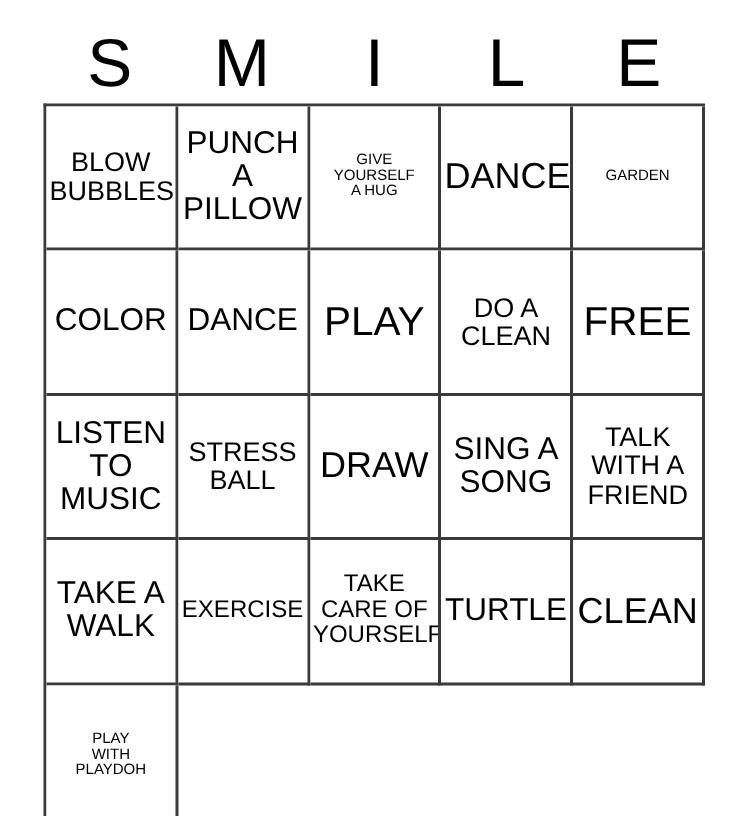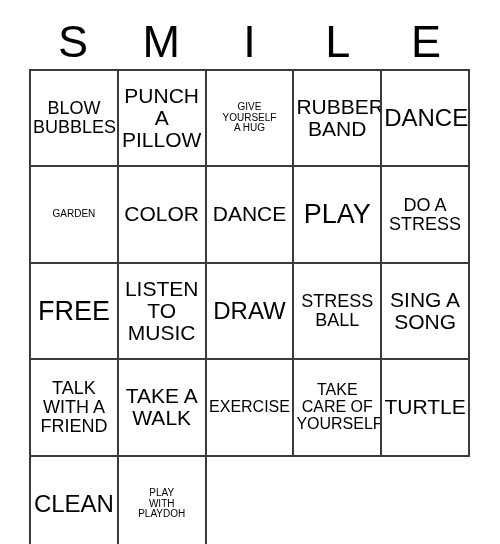--- a/index.html
+++ b/index.html
@@ -109,57 +109,53 @@
       <div class="bingo-cell fs-lg">
         <span class="cell-text">PUNCH
 A
 PILLOW</span>
       </div>
       <div class="bingo-cell fs-sm">
         <span class="cell-text">GIVE
 YOURSELF
 A HUG</span>
       </div>
-      <div class="bingo-cell fs-lg">
-        <span class="cell-text">RUBBER
-BAND</span>
-      </div>
       <div class="bingo-cell fs-xl">
         <span class="cell-text">DANCE</span>
       </div>
       <div class="bingo-cell fs-sm">
         <span class="cell-text">GARDEN</span>
       </div>
       <div class="bingo-cell fs-lg">
         <span class="cell-text">COLOR</span>
       </div>
       <div class="bingo-cell fs-lg">
         <span class="cell-text">DANCE</span>
       </div>
       <div class="bingo-cell fs-xxl">
         <span class="cell-text">PLAY</span>
       </div>
       <div class="bingo-cell fs-md">
         <span class="cell-text">DO A
-STRESS</span>
+CLEAN</span>
       </div>
       <div class="bingo-cell fs-xxl">
         <span class="cell-text">FREE</span>
       </div>
       <div class="bingo-cell fs-lg">
         <span class="cell-text">LISTEN
 TO
 MUSIC</span>
       </div>
-      <div class="bingo-cell fs-xl">
-        <span class="cell-text">DRAW</span>
-      </div>
       <div class="bingo-cell fs-md">
         <span class="cell-text">STRESS
 BALL</span>
+      </div>
+      <div class="bingo-cell fs-xl">
+        <span class="cell-text">DRAW</span>
       </div>
       <div class="bingo-cell fs-lg">
         <span class="cell-text">SING A
 SONG</span>
       </div>
       <div class="bingo-cell fs-md">
         <span class="cell-text">TALK
 WITH A
 FRIEND</span>
       </div>

